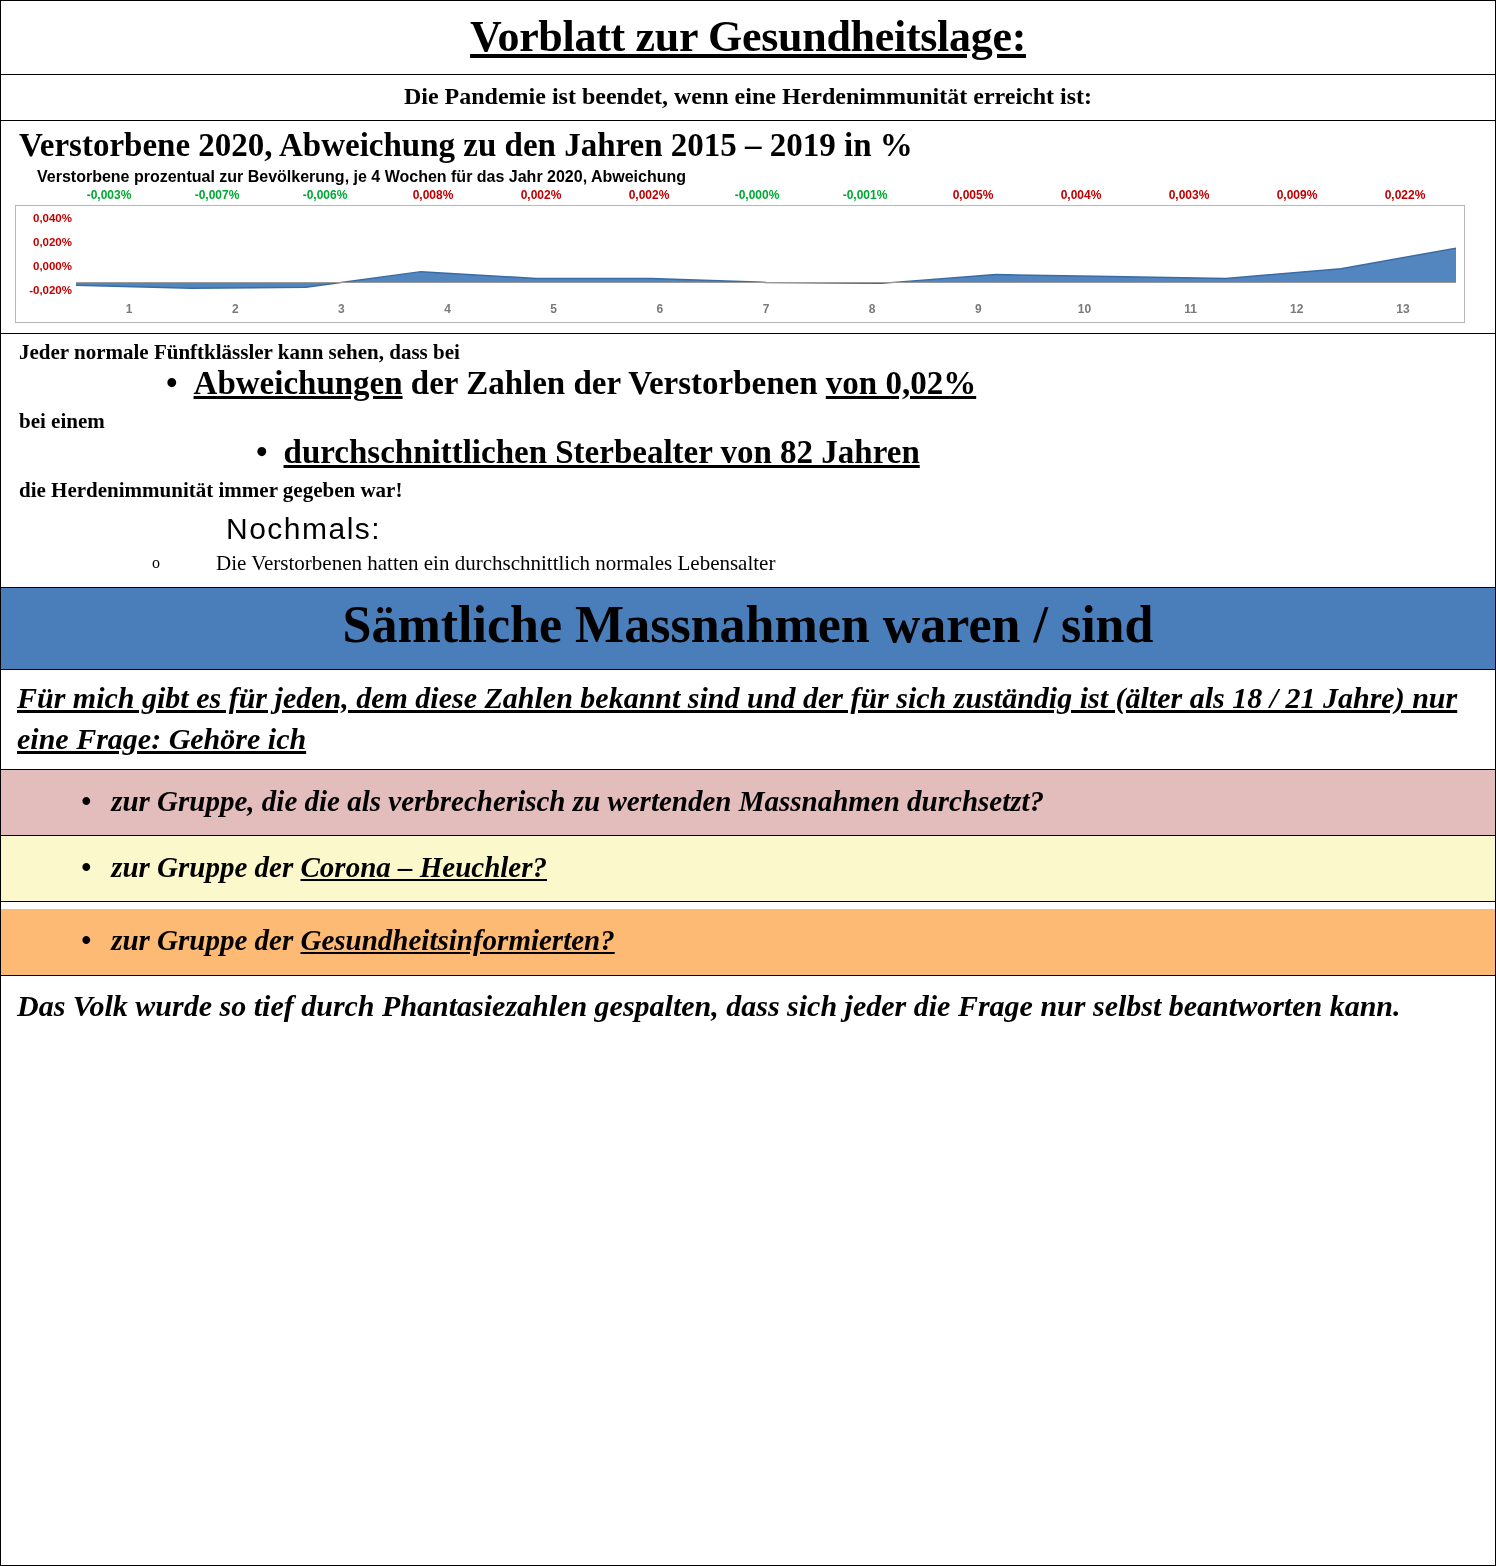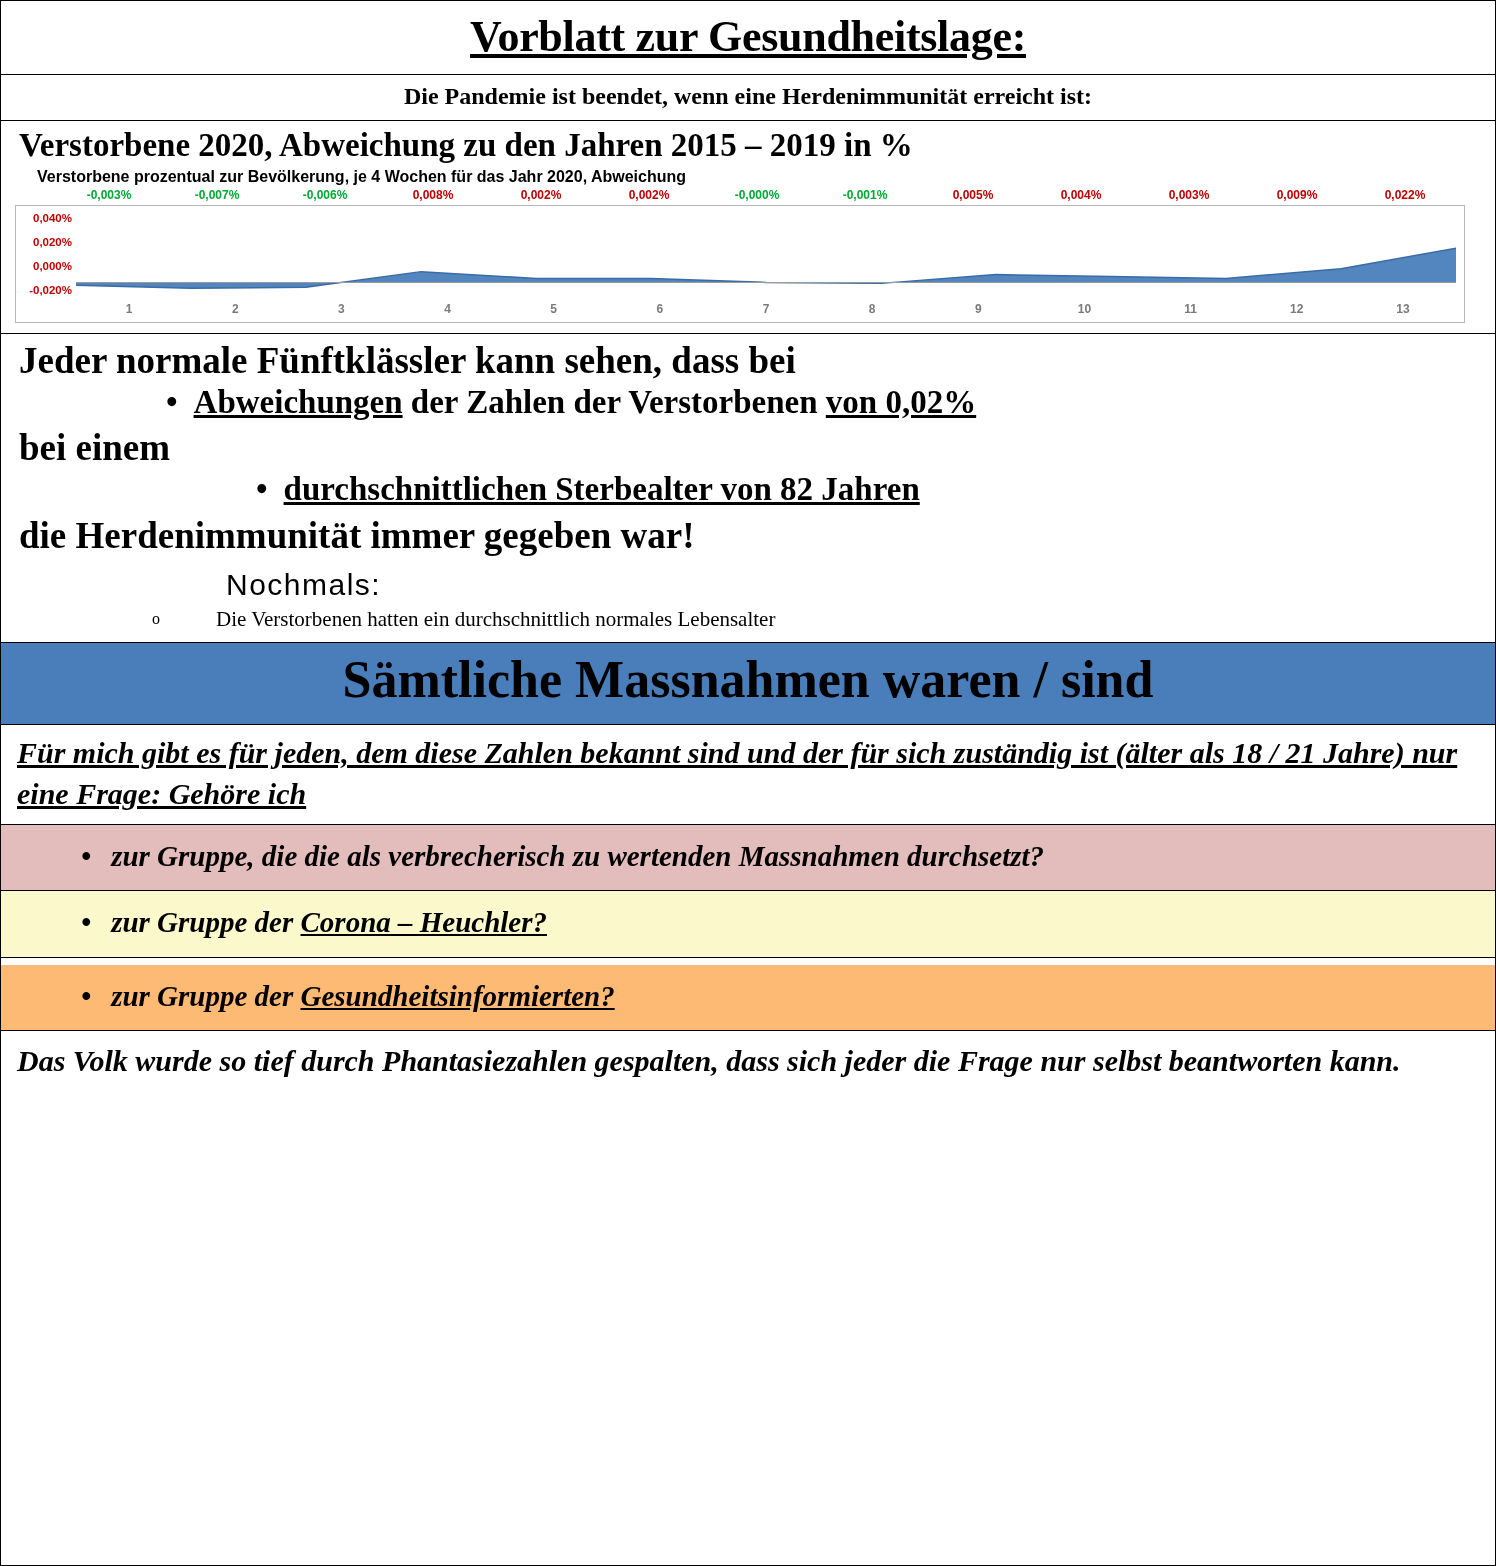--- a/index.html
+++ b/index.html
@@ -126,21 +126,21 @@
   }
   .x-labels span {
     flex: 1 1 0;
     text-align: center;
   }
   
   .body-row {
     padding: 6px 0 8px 0;
   }
   .lead {
-    font-size: 37px;
+    font-size: 21px;
     font-weight: bold;
     padding-left: 18px;
     line-height: 1.15;
   }
   .bullet-line {
     font-size: 33px;
     font-weight: bold;
     line-height: 1.18;
     padding-left: 195px;
     text-indent: -30px;

